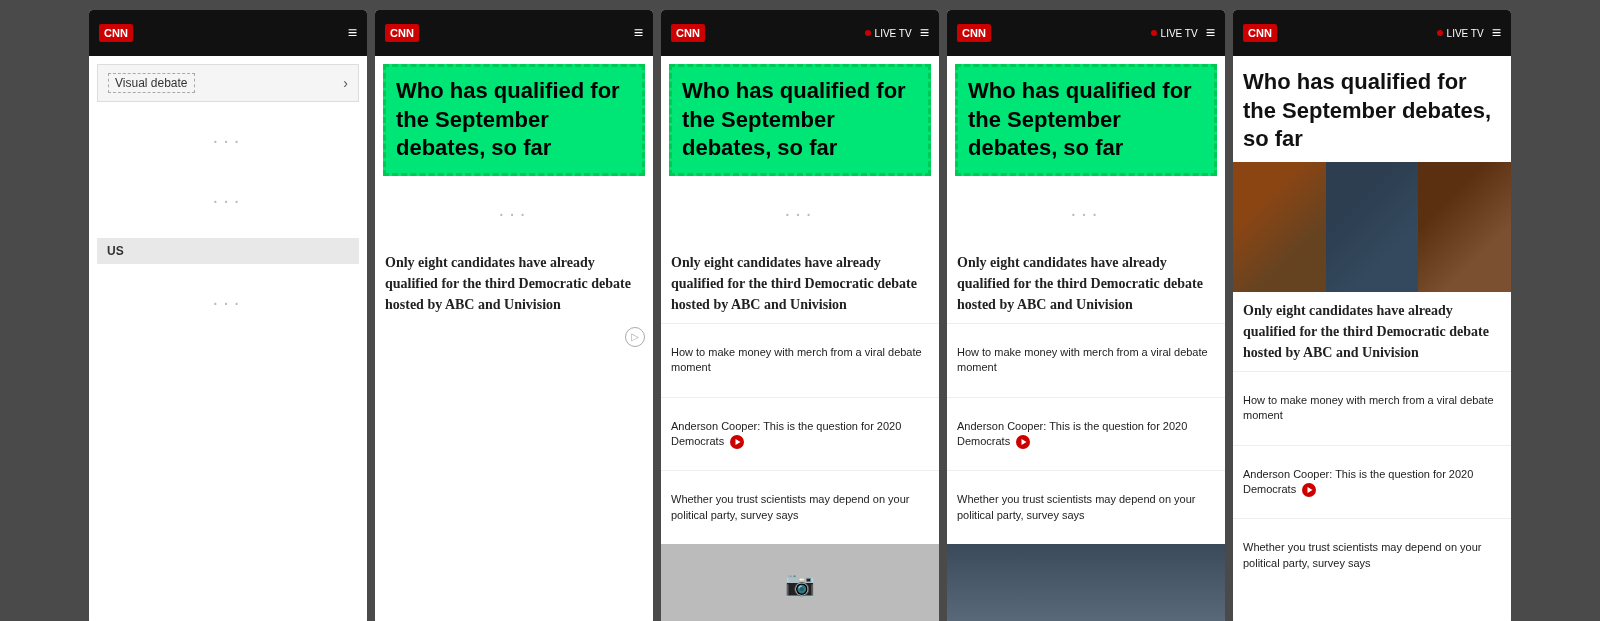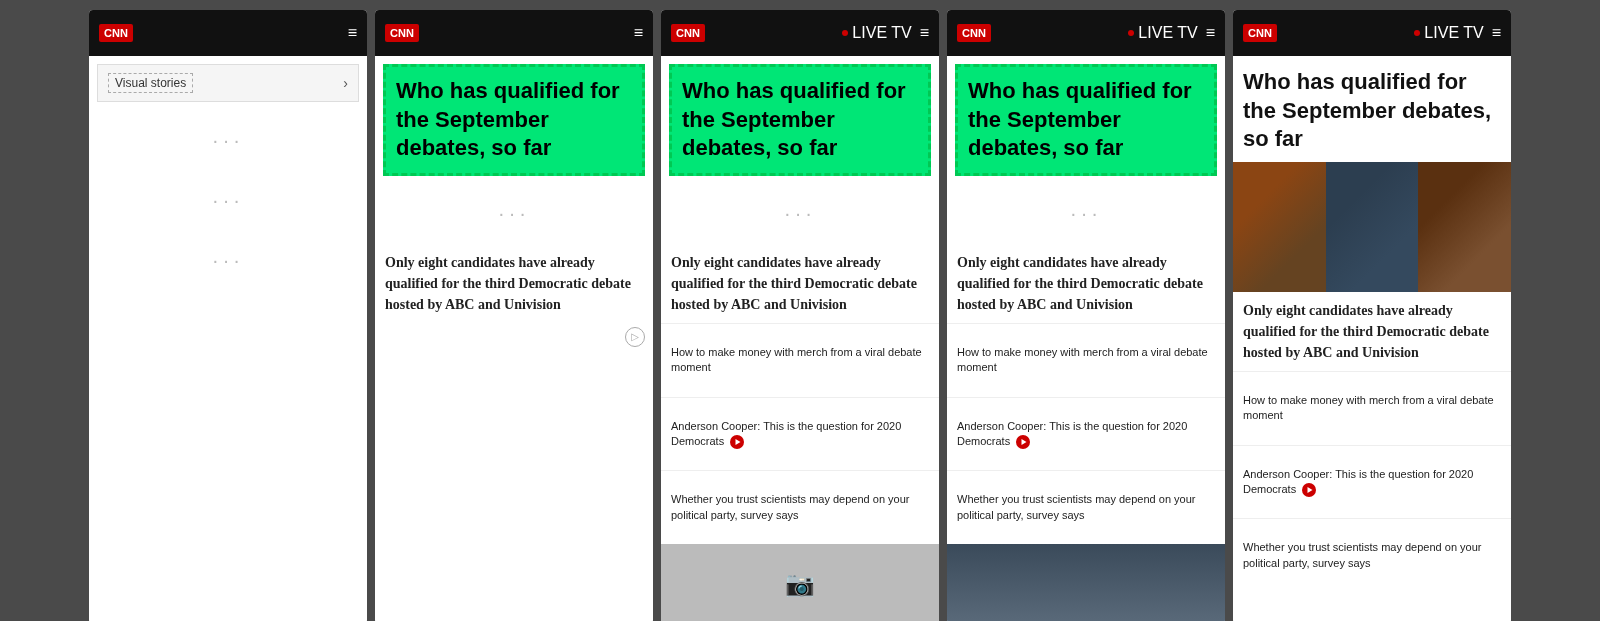--- a/index.html
+++ b/index.html
@@ -50,21 +50,21 @@
     .cnn-header-right {
       display: flex;
       align-items: center;
       gap: 8px;
     }
     .live-tv-badge {
       display: flex;
       align-items: center;
       gap: 4px;
       color: #fff;
-      font-size: 16px;
+      font-size: 10px;
       margin-left: 44px;
     }
     .live-dot {
       width: 6px;
       height: 6px;
       background: #cc0000;
       border-radius: 50%;
     }
     .hamburger {
       color: #fff;
@@ -235,25 +235,26 @@
 <div class="panels-row">
 
   <div class="phone-panel">
     <div class="cnn-header">
       <span class="cnn-logo">CNN</span>
       <div class="cnn-header-right">
         <span class="hamburger">≡</span>
       </div>
     </div>
     <div class="visual-stories-bar">
-      <span class="visual-stories-label">Visual stories</span>
+      <span class="visual-stories-label">Visual debate</span>
       <span class="arrow-right">›</span>
     </div>
     <div class="dots-placeholder">···</div>
     <div class="dots-placeholder">···</div>
+    <div class="section-label">US</div>
     <div class="dots-placeholder">···</div>
   </div>
 
   <div class="phone-panel">
     <div class="cnn-header">
       <span class="cnn-logo">CNN</span>
       <div class="cnn-header-right">
         <span class="hamburger">≡</span>
       </div>
     </div>

